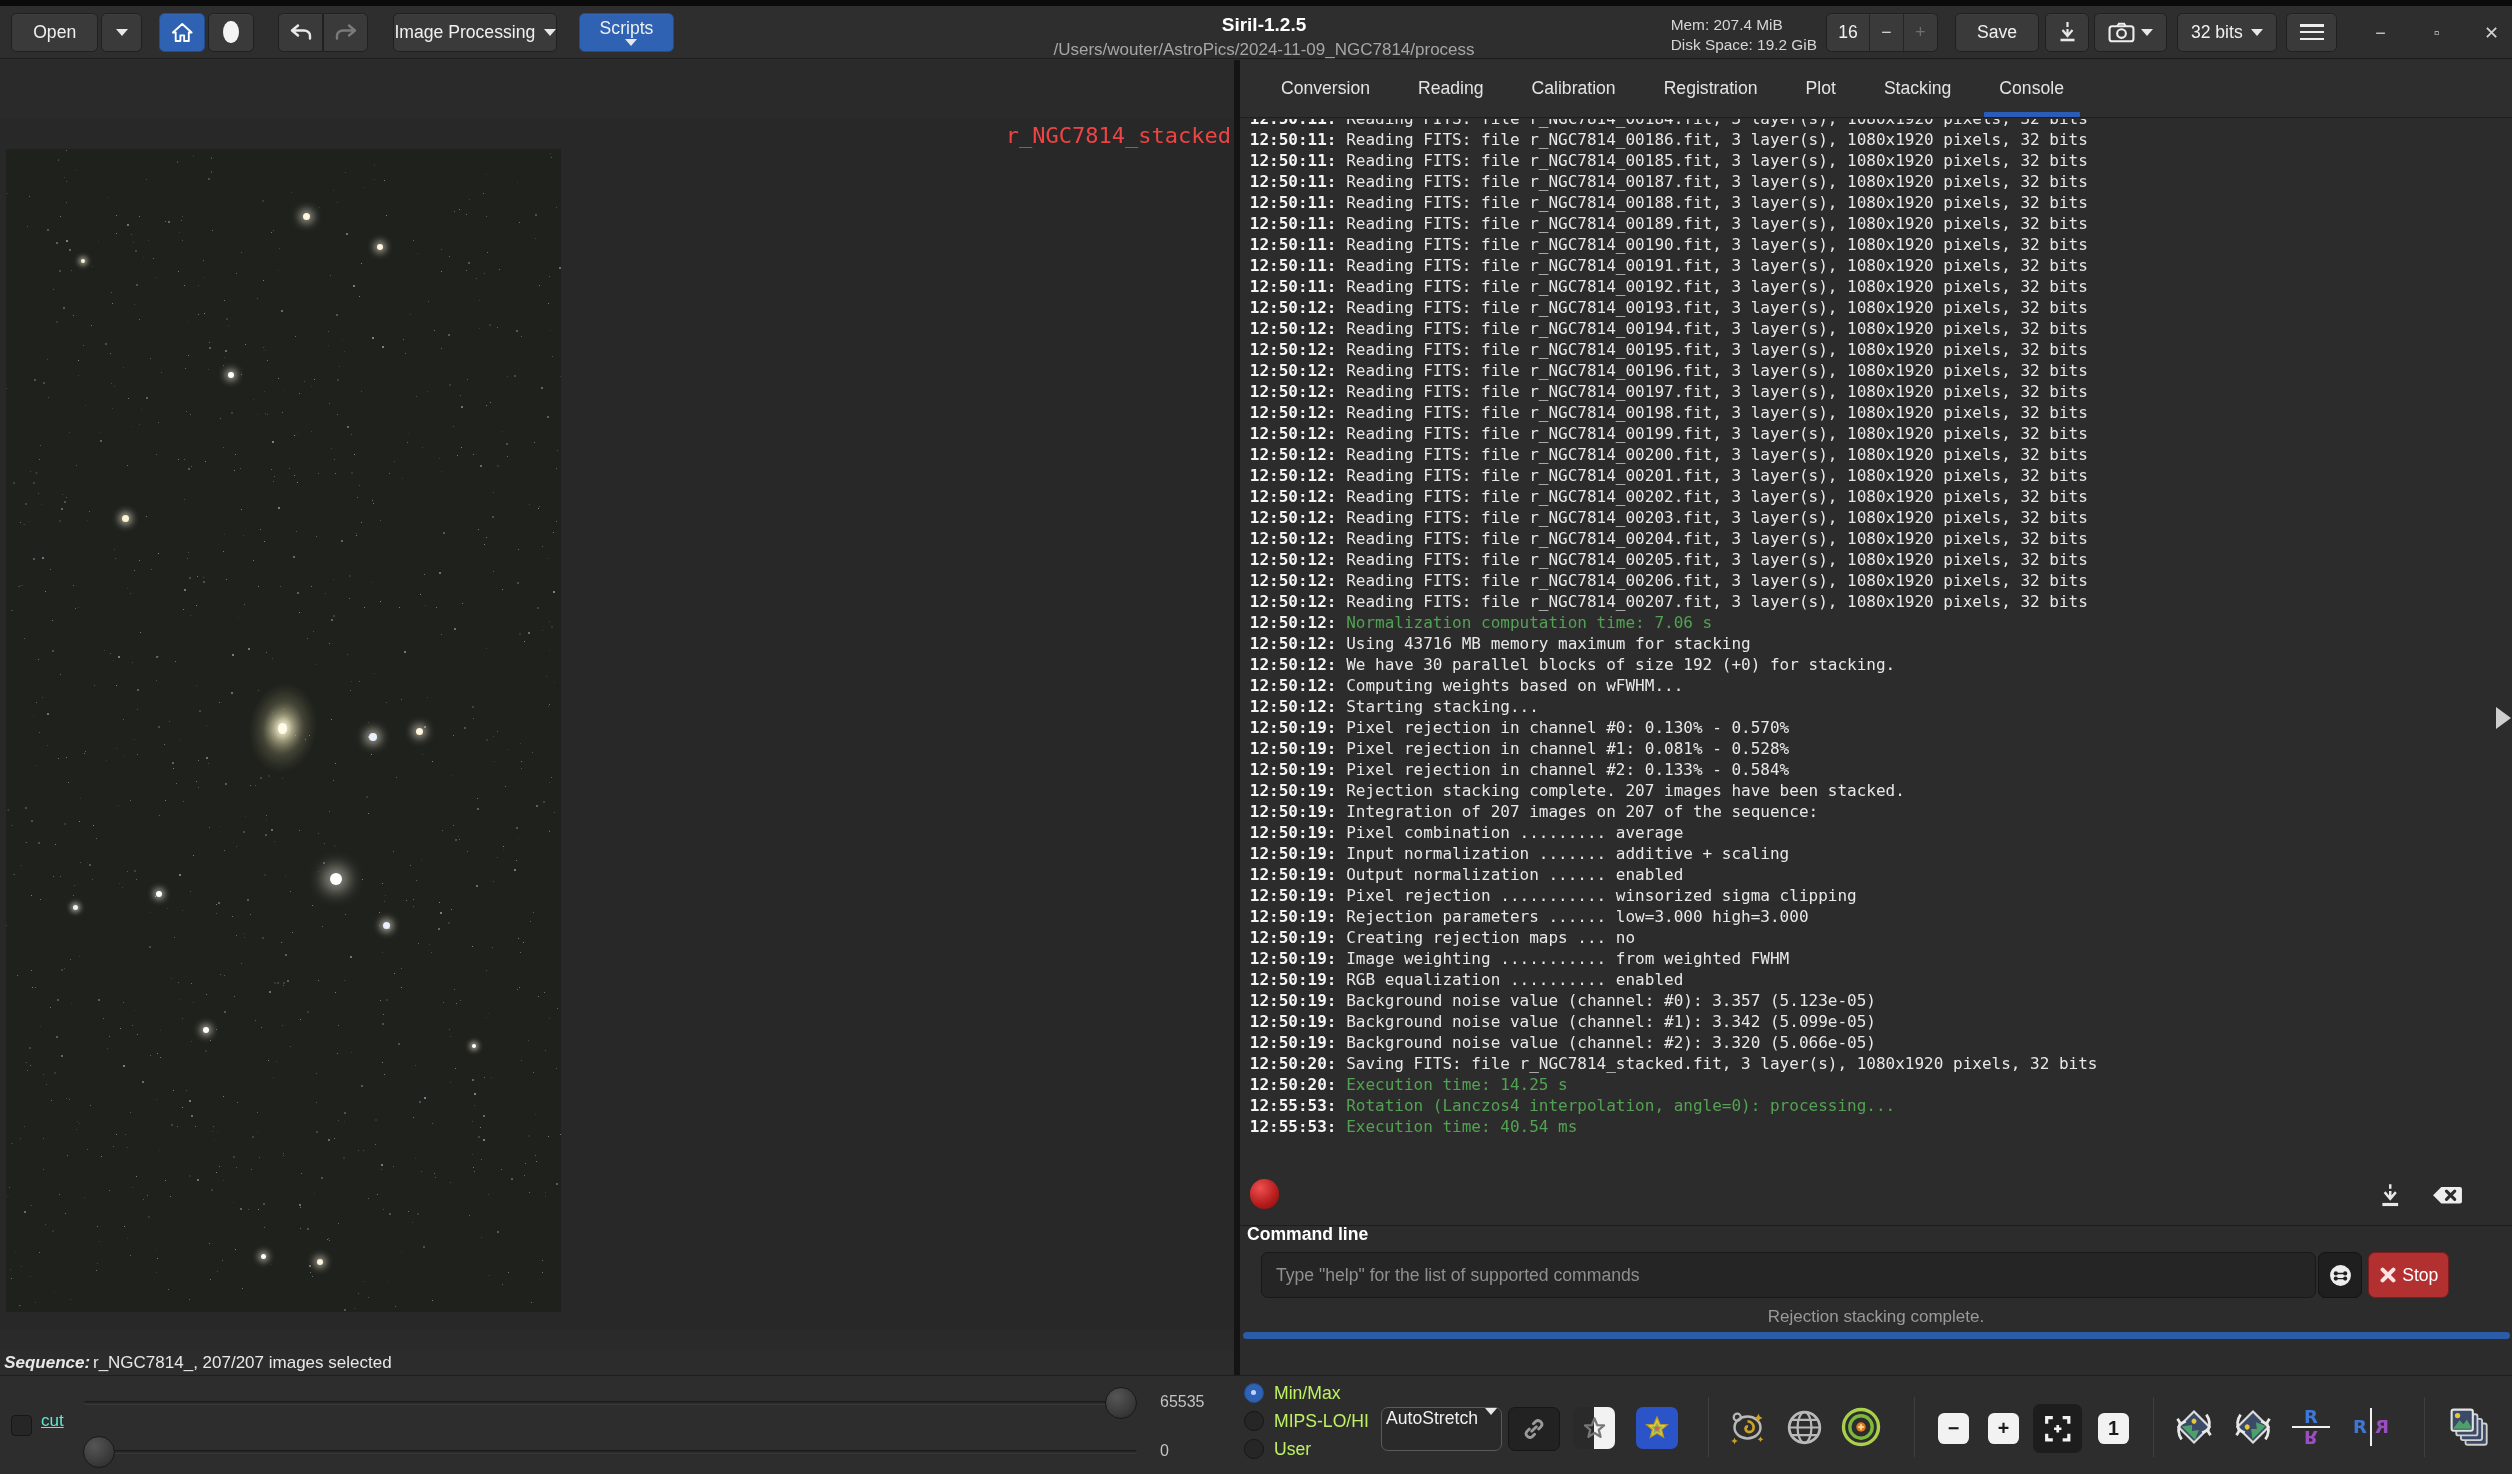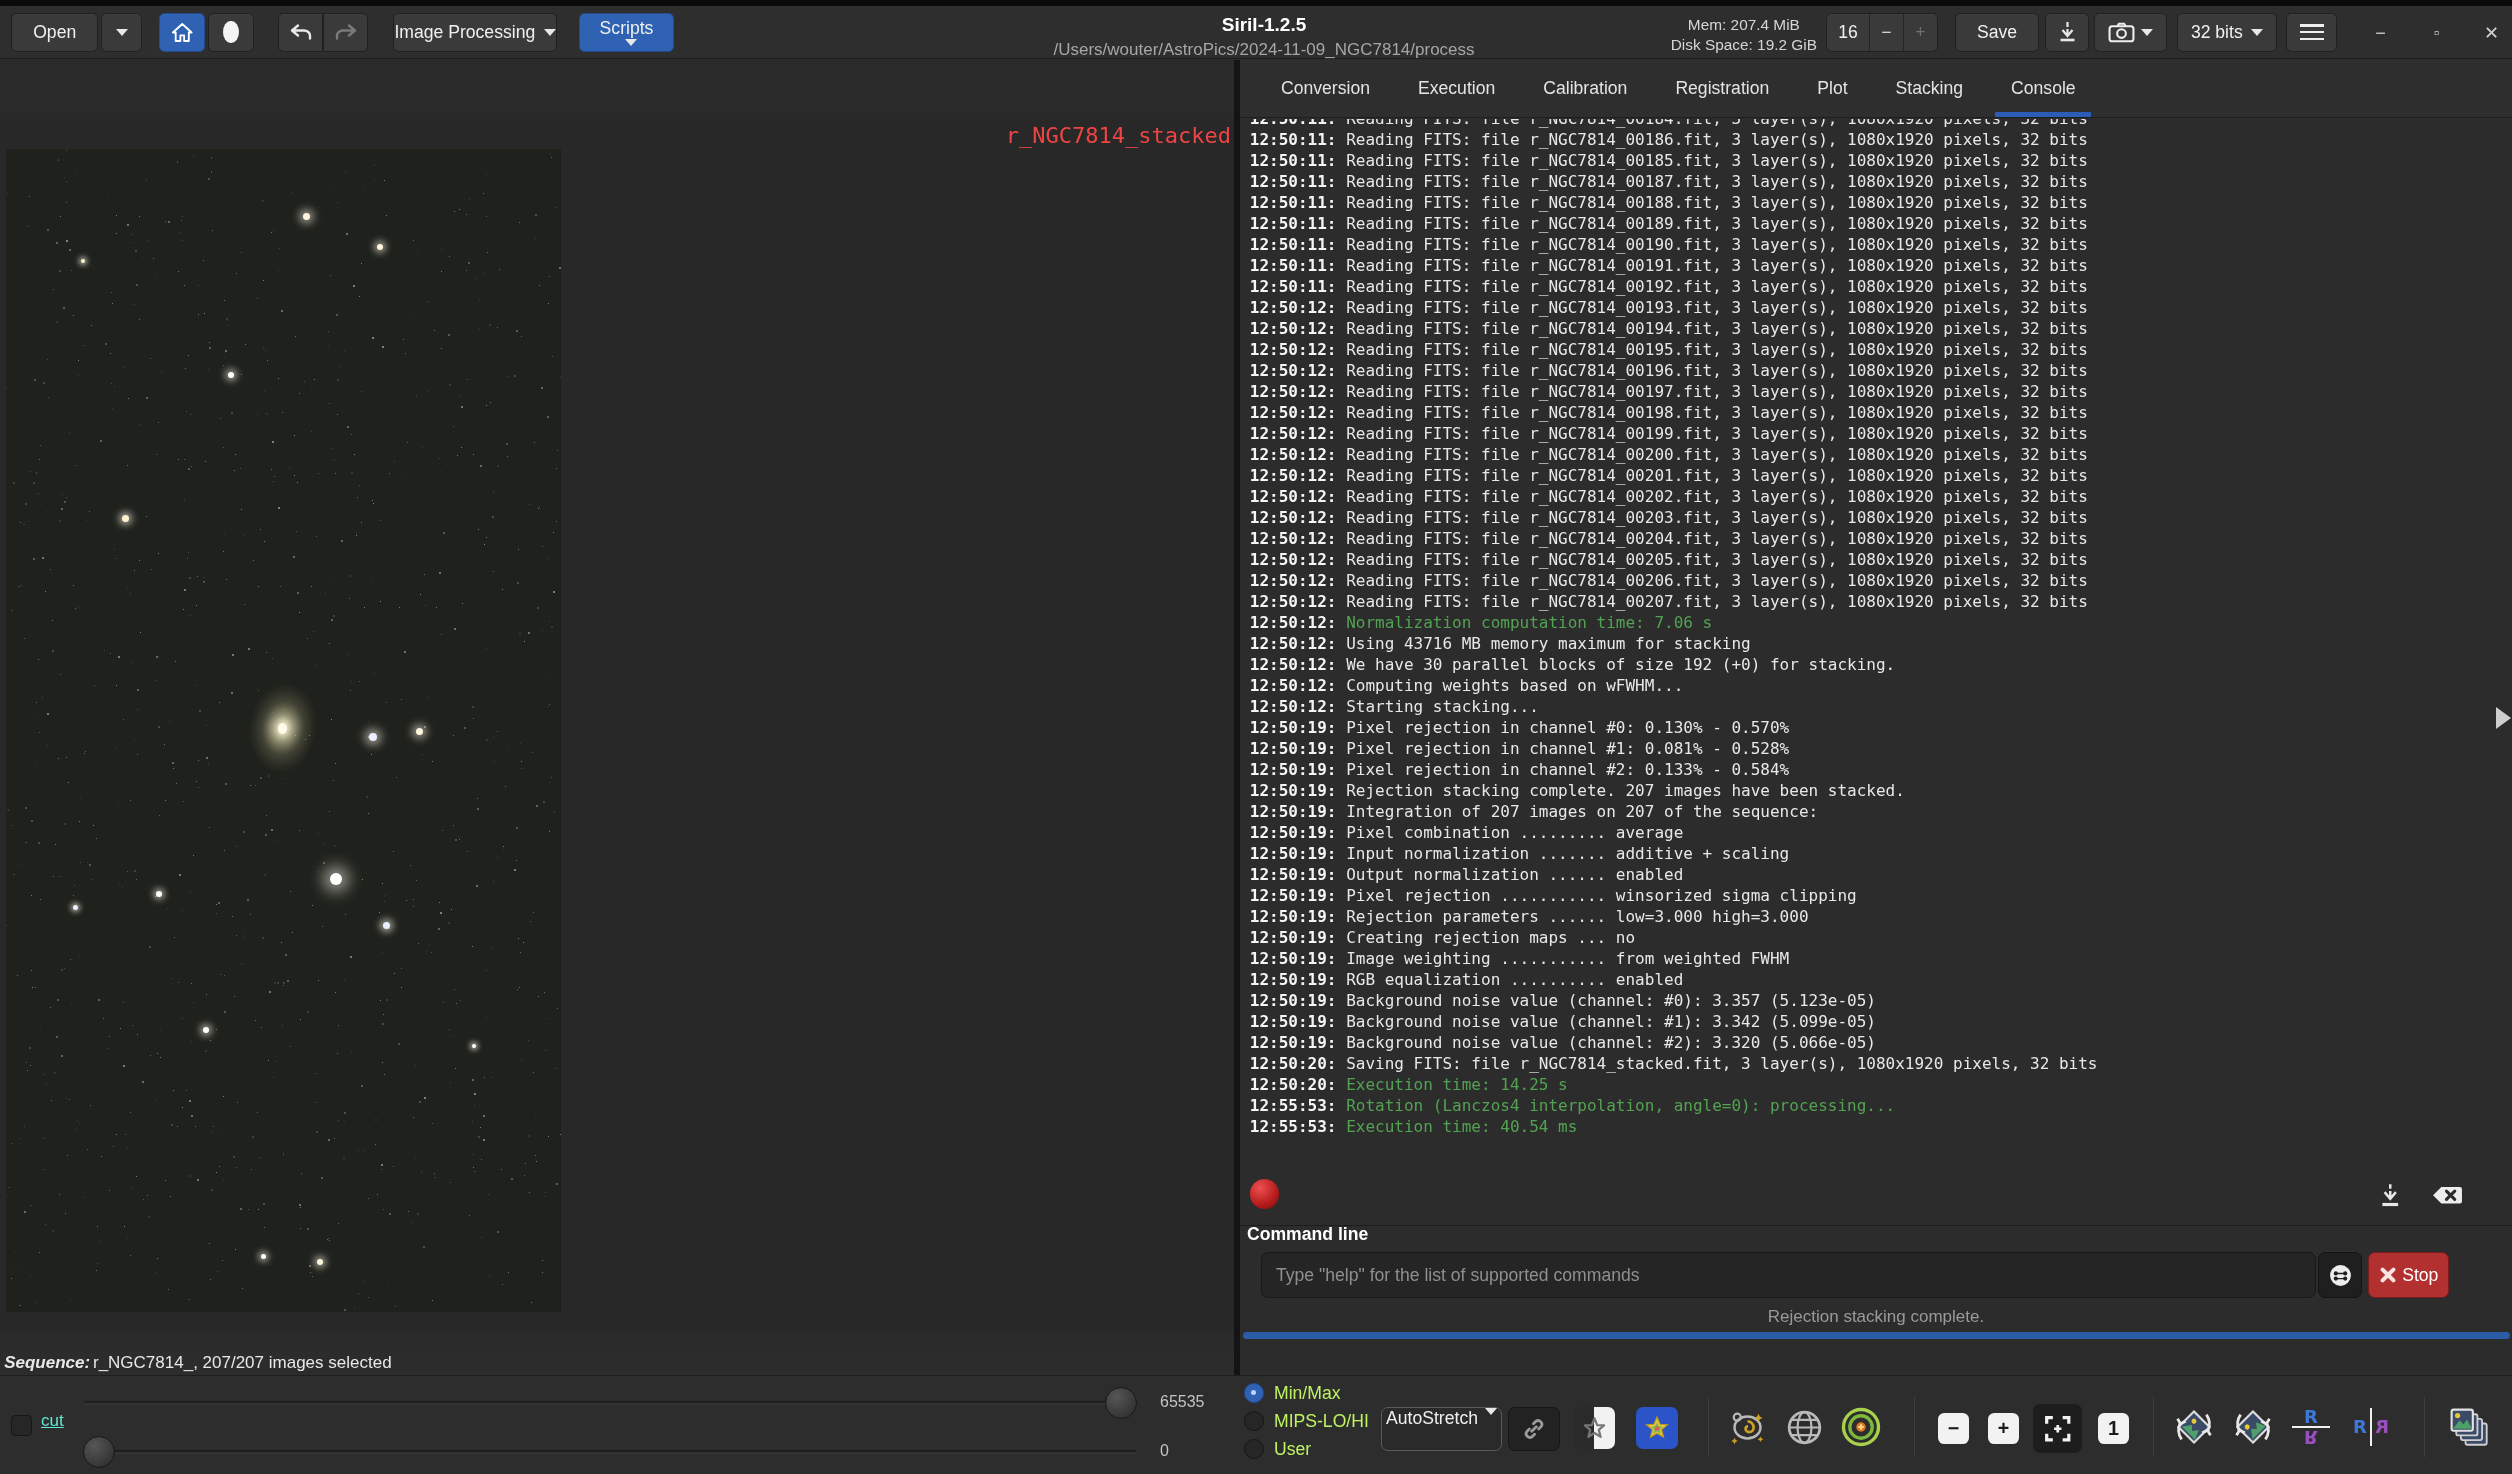--- a/index.html
+++ b/index.html
@@ -7,21 +7,21 @@
   .abs { position:absolute; }
   
   #topstrip { position:absolute; left:0; top:0; width:2512px; height:5.6px; background:#0a0a0a; }
   #header { position:absolute; left:0; top:5.6px; width:2512px; height:53px; background:#2e2e2e; border-bottom:1.4px solid #1c1c1c; }
   .hbtn { position:absolute; top:7px; height:39px; background:#3a3a3a; border:0.7px solid #202020; border-radius:5.6px; display:flex; align-items:center; justify-content:center; font-size:17.6px; color:#f0f0f0; cursor:default; box-shadow:0 0.7px 0 rgba(255,255,255,.04) inset; }
   .hbtn.blue { background:#2f62b3; border-color:#234b8d; }
   .caret { display:inline-block; width:0; height:0; border-left:6.3px solid transparent; border-right:6.3px solid transparent; border-top:7.7px solid #e8e8e8; margin-left:8.4px; }
   #title-block { position:absolute; left:913px; top:8.4px; width:702px; text-align:center; }
   #title { font-size:19px; font-weight:bold; color:#ffffff; }
   #subtitle { font-size:17px; color:#a6a6a6; margin-top:4.2px; }
-  #memdisk { position:absolute; right:695px; top:9.8px; text-align:center; font-size:15.4px; color:#d6d6d6; line-height:19.7px; }
+  #memdisk { position:absolute; right:695px; top:9.8px; text-align:left; font-size:15.4px; color:#d6d6d6; line-height:19.7px; }
   .winbtn { position:absolute; top:15.4px; width:25px; height:25px; color:#cfcfcf; font-size:18px; display:flex; align-items:center; justify-content:center; }
   .seg { display:flex; align-items:center; justify-content:center; height:100%; }
   
   #left-panel  { position:absolute; left:0; top:60px; width:1234px; height:1314px; background:#2a2a2a; }
   #divider { position:absolute; left:1234px; top:60px; width:6.3px; height:1414px; background:#141414; }
   #right-panel { position:absolute; left:1240px; top:60px; width:1272px; height:1284px; background:#2c2c2c; }
   .tabbar { position:relative; height:58px; background:#2e2e2e; border-bottom:1.4px solid #1e1e1e; display:flex; align-items:stretch; }
   .tab { position:relative; display:flex; align-items:center; justify-content:center; font-size:17.6px; color:#e4e4e4; padding:0 24px; }
   .tab .ul { position:absolute; left:8.4px; right:8.4px; bottom:0; height:4.9px; background:#2a5cb8; border-radius:0.7px; display:none; }
   .tab.active .ul { display:block; }
@@ -193,21 +193,21 @@
 </div>
 
 <div id="divider"></div>
 
 <div id="right-panel">
   <div class="tabbar" style="padding-left:17px;">
     <div class="tab">
         <span>Conversion</span>
       </div>
     <div class="tab">
-        <span>Execution</span>
+        <span>Reading</span>
       </div>
     <div class="tab">
         <span>Calibration</span>
       </div>
     <div class="tab">
         <span>Registration</span>
       </div>
     <div class="tab">
         <span>Plot</span>
       </div>

